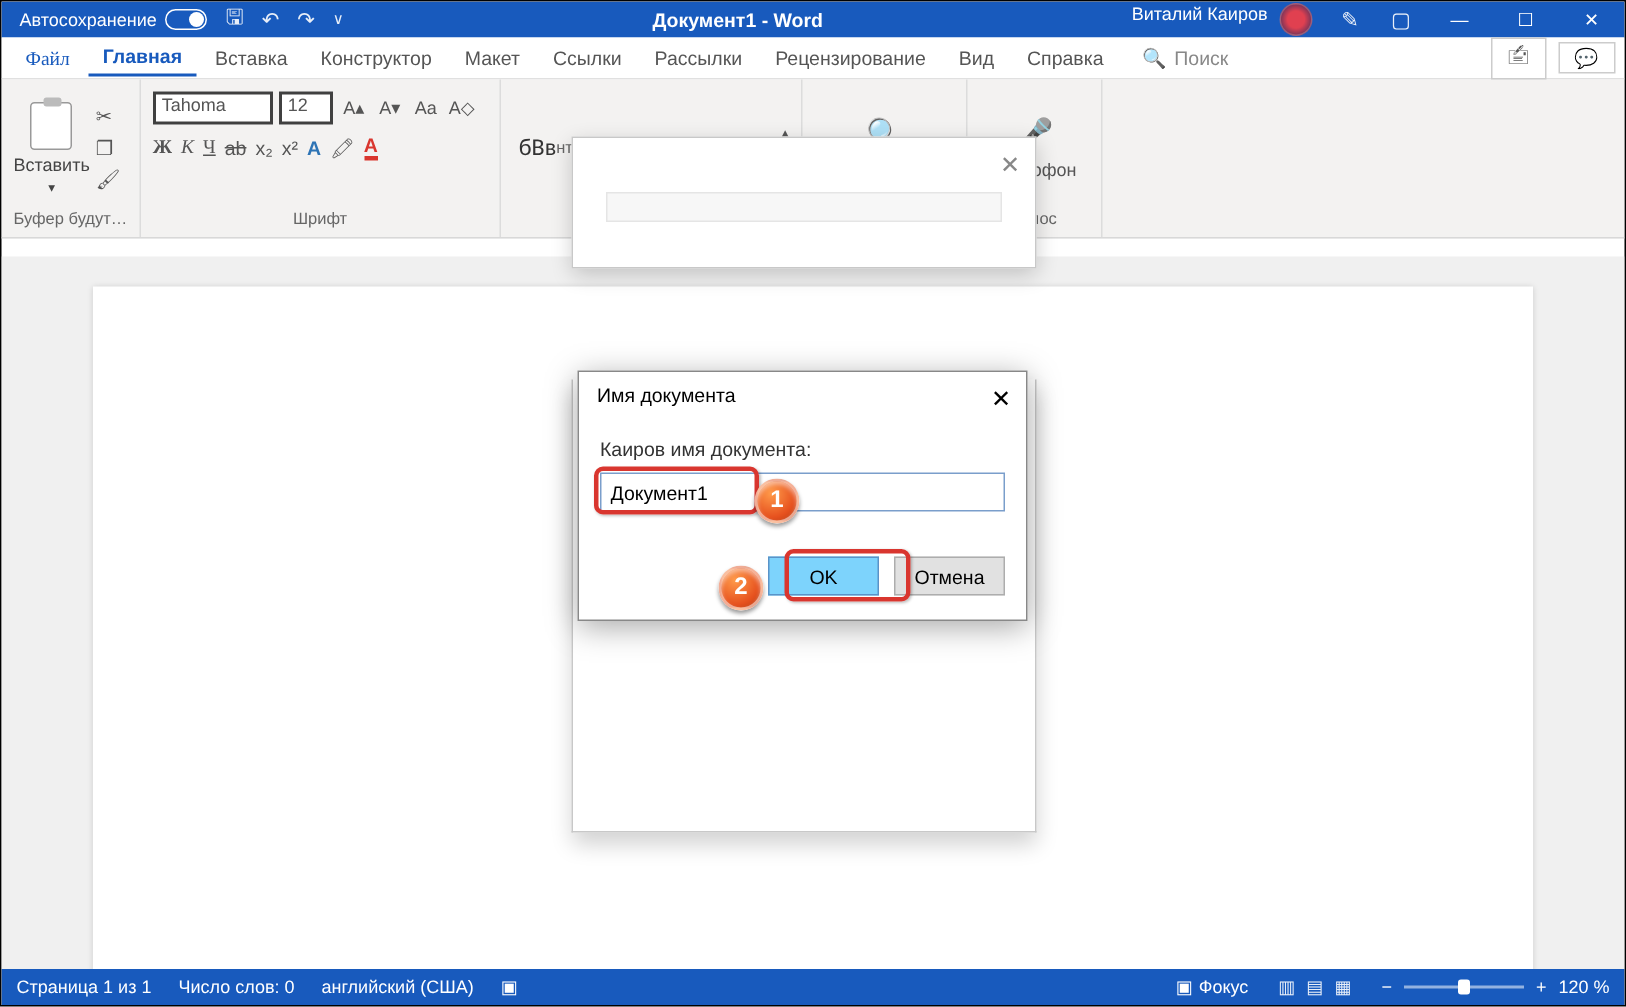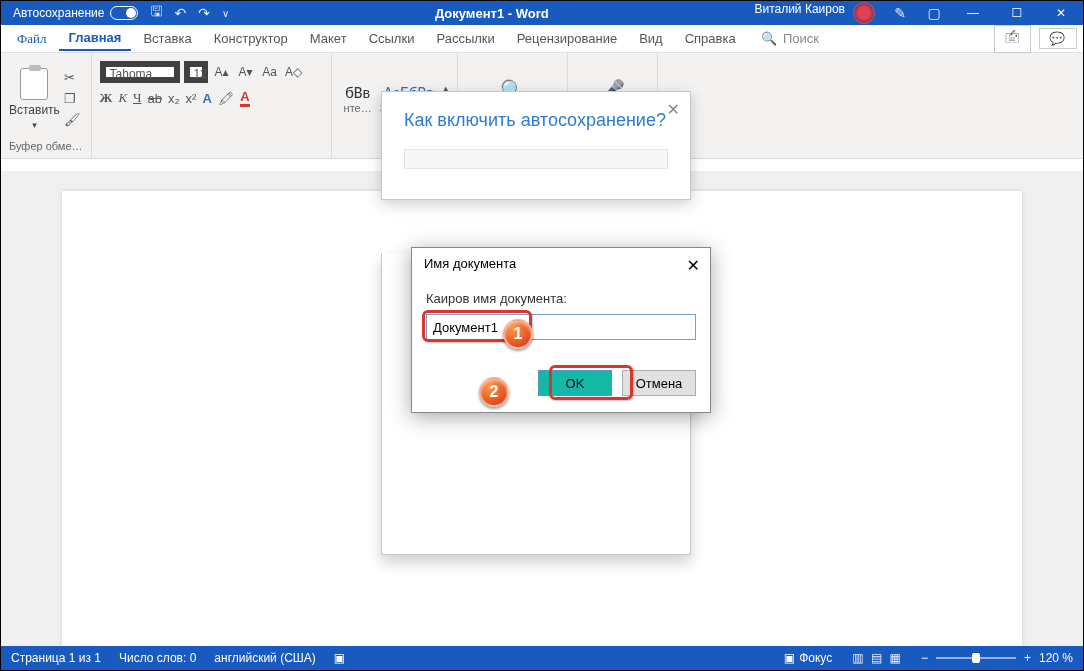--- a/index.html
+++ b/index.html
@@ -36,29 +36,29 @@
 
 
 .clipboard .content { flex-direction: row; gap: 4px; }
 .paste-btn { display: flex; flex-direction: column; align-items: center; gap: 3px; font-size: 12px; color: #444; }
 .paste-btn .ico { width: 28px; height: 32px; border: 1px solid #999; border-radius: 3px; background: #fff; position:relative; }
 .paste-btn .ico::before { content:""; position:absolute; top:-4px; left:8px; width:12px; height:6px; background:#bbb; border-radius:2px; }
 .clip-stack { display:flex; flex-direction:column; gap:6px; font-size:13px; }
 
 
 .font .row1 { display:flex; align-items:center; gap:4px; margin-bottom:6px; }
-.font select, .font .combo { height:22px; border:6px solid #404040; background:#fff; font-size:12px; padding:0 4px; }
+.font select, .font .combo { height:22px; border:2px solid #404040; background:#fff; font-size:12px; padding:0 4px; }
 .font .fname { width:80px; }
-.font .fsize { width:24px; }
+.font .fsize { width:36px; }
 .font .btn { width:20px; height:22px; display:inline-flex; align-items:center; justify-content:center; border:1px solid transparent; }
 .font .row2 { display:flex; align-items:center; gap:6px; font-size:13px; }
 .font .row2 b, .font .row2 i, .font .row2 u { font-family: "Times New Roman", serif; }
 
 
-.styles .style-box { display:inline-flex; flex-direction:column; font-size:11px; color:#666; align-items:center; padding:2px 4px;text-align:right; }
+.styles .style-box { display:inline-flex; font-size:11px; color:#666; align-items:center; padding:2px 4px;text-align:right; }
 .styles .style-box .preview { font-family:Calibri; font-size:16px; color:#333; }
 .styles .style-box .preview.head { color:#2e74b5; }
 .styles .arrow-col { display:flex; flex-direction:column; font-size:9px; gap:1px; margin-left:2px; }
 .styles { min-width:120px; }
 
 
 .simple-group .content { flex-direction: column; gap:4px; align-items:center; justify-content:center; }
 .simple-group .ico { font-size:20px; }
 
 .ribbon .content-wrap { display:flex; flex-direction:column; }
@@ -77,32 +77,32 @@
 .status-bar .views span { margin:0 2px; opacity:.9; }
 
 
 .callout { position:absolute; top: 90px; left:380px; width:310px; background:#fff; border:1px solid #c8c8c8; box-shadow:0 4px 14px rgba(0,0,0,.2); padding: 18px 22px 30px 22px; z-index:5; }
 .callout .close { position:absolute; top:8px; right:10px; color:#888; font-size:16px; }
 .callout h3 { color:#2b7cd3; font-weight:400; font-size:18px; margin-bottom:16px; }
 .callout p { font-size:13.5px; color:#555; line-height:1.4; }
 .callout .thumb { margin-top: 18px; height: 20px; background:#f7f7f7; border:1px solid #e5e5e5; }
 .callout-ext { position:absolute; top:252px; left:380px; width:310px; height:302px; background:#fff; border:1px solid #c8c8c8; border-top:none; box-shadow:0 8px 14px rgba(0,0,0,.18); z-index:4; }
 
-.name-dialog { position:absolute; top: 246px; left:410px; width:300px; background:#fff; border:1px solid #888; box-shadow: 0 4px 20px rgba(0,0,0,.35); z-index:10; font-size:13px; }
+.name-dialog { position:absolute; top: 246px; left:384px; width:300px; background:#fff; border:1px solid #888; box-shadow: 0 4px 20px rgba(0,0,0,.35); z-index:10; font-size:13px; }
 .name-dialog .titlebar { display:flex; justify-content:space-between; padding:8px 10px 6px 12px; font-size:13px; }
 .name-dialog .titlebar .x { font-size:16px; }
 .name-dialog .body { padding: 10px 14px 16px 14px; }
 .name-dialog label { display:block; margin-bottom:8px; color:#333; }
 .name-dialog .field-wrap { position:relative; }
 .name-dialog input[type=text] { width:100%; height:26px; border:1px solid #7a9ecb; padding:2px 6px; font-size:13px; }
 .name-dialog .highlight-red { position:absolute; border:3px solid #d9362f; border-radius:6px; pointer-events:none; box-shadow: 1px 1px 2px rgba(0,0,0,.25);}
 .name-dialog .h-field { top:-4px; left:-4px; width:110px; height:32px; }
 .name-dialog .buttons { display:flex; justify-content:flex-end; gap:10px; margin-top:30px; position:relative; }
 .name-dialog button { width:74px; height:26px; border:1px solid #adadad; background:#e1e1e1; font-size:13px; }
-.name-dialog button.primary { background:#14b8a6; border-color:#5a93c8; }
+.name-dialog button.primary { background:#7dd3fc; border-color:#5a93c8; }
 .name-dialog .h-btn { top:-5px; left:123px; width:84px; height:35px; }
 
 
 .badge { position:absolute; width:30px; height:30px; border-radius:50%; background: radial-gradient(circle at 35% 30%, #ff9a4a, #e6511e 65%, #b23a10); color:#fff; font-weight:700; font-size:16px; display:flex; align-items:center; justify-content:center; box-shadow: inset 0 2px 3px rgba(255,255,255,.5), 0 2px 3px rgba(0,0,0,.4); border:2px solid #fff8; z-index:12; }
 .badge.b1 { top: 318px; left: 502px; }
 .badge.b2 { top: 376px; left: 478px; }
 </style>
 </head>
 <body>
 
@@ -158,21 +158,21 @@
         <div class="ico"></div>
         <span>Вставить</span>
         <span style="font-size:9px;">▾</span>
       </div>
       <div class="clip-stack">
         <span>✂</span>
         <span>❐</span>
         <span>🖌</span>
       </div>
     </div>
-    <div class="label">Буфер обме…</div>
+    <div class="label">Буфер будут…</div>
   </div>
 
   <div class="group font" style="width:240px;">
     <div class="content-wrap" style="padding-top:4px;">
       <div class="row1">
         <div class="combo fname"><span>Tahoma</span></div>
         <div class="combo fsize"><span>12</span></div>
         <span class="btn">A▴</span>
         <span class="btn">A▾</span>
         <span class="btn">Aa</span>
@@ -183,20 +183,21 @@
         <i>К</i>
         <u>Ч</u>
         <span style="text-decoration:line-through;">ab</span>
         <span>x₂</span>
         <span>x²</span>
         <span style="color:#2e74b5;font-weight:bold;">A</span>
         <span>🖍</span>
         <span style="color:#d9362f;font-weight:bold;border-bottom:3px solid #d9362f;">A</span>
       </div>
     </div>
+    <div class="label">Шрифт</div>
   </div>
 
   <div class="group styles">
     <div class="content">
       <div class="style-box">
         <span class="preview">бВв</span>
         <span>нте…</span>
       </div>
       <div class="style-box">
         <span class="preview head">АаБбВв</span>
@@ -227,21 +228,20 @@
     <div class="label">Голос</div>
   </div>
 </div>
 
 <div class="doc-area">
   <div class="page"></div>
 </div>
 
 <div class="callout">
   <span class="close">✕</span>
-  <h3>Как включить автосохранение?</h3>
   <div class="thumb"></div>
 </div>
 <div class="callout-ext"></div>
 
 <div class="name-dialog">
   <div class="titlebar">
     <span>Имя документа</span>
     <span class="x">✕</span>
   </div>
   <div class="body">

